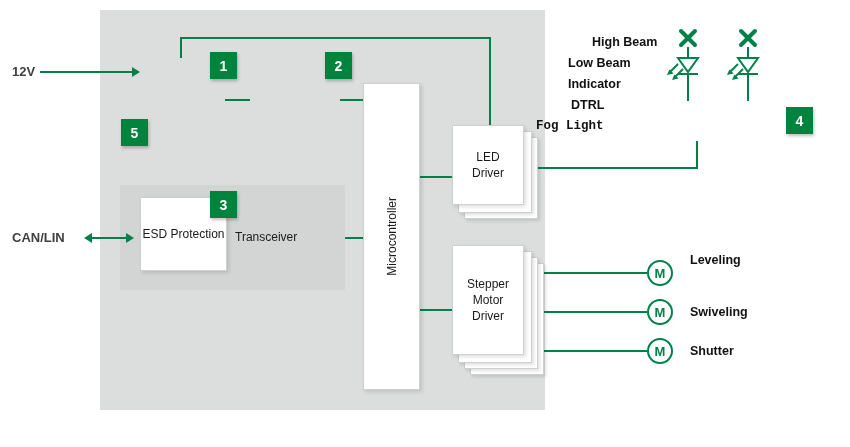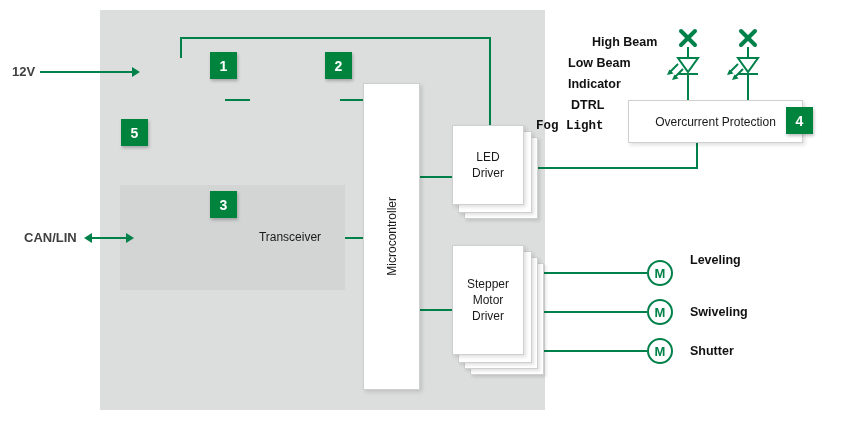--- a/index.html
+++ b/index.html
@@ -82,23 +82,26 @@
 
   <div class="wire h" style="left:92px; top:237px; width:34px;"></div>
   <div class="arrow-left" style="left:84px; top:233px;"></div>
   <div class="arrow-right" style="left:126px; top:233px;"></div>
   <div class="wire h" style="left:345px; top:237px; width:18px;"></div>
 
   <div class="wire v" style="left:687px; top:93px; height:8px;"></div>
   <div class="wire v" style="left:747px; top:93px; height:8px;"></div>
 
   <div class="io-label" style="left:12px; top:64px;">12V</div>
-  <div class="io-label" style="left:24px; top:230px;">CAN/LIN</div>
+  <div class="io-label" style="left:12px; top:230px;">CAN/LIN</div>
 
-  <div style="position:absolute; left:235px; top:230px; width:110px; text-align:center; font-size:12px; color:#1a1a1a;">Transceiver</div>
+  <div class="block" style="left:140px; top:197px; width:85px; height:72px;">
+    <span>ESD Protection</span>
+  </div>
+  <div style="position:absolute; left:235px; top:230px; width:110px; text-align:left; font-size:12px; color:#1a1a1a;">Transceiver</div>
 
   <div class="block" style="left:363px; top:83px; width:55px; height:305px;">
     <span class="vtext">Microcontroller</span>
   </div>
 
   <div>
     <div class="card" style="left:464px; top:137px; width:72px; height:80px;"></div>
     <div class="card" style="left:458px; top:131px; width:72px; height:80px;"></div>
     <div class="block" style="left:452px; top:125px; width:72px; height:80px; padding:0 8px; box-sizing:border-box;">
       <span>LED Driver</span>
@@ -107,23 +110,20 @@
 
   <div>
     <div class="card" style="left:470px; top:263px; width:72px; height:110px;"></div>
     <div class="card" style="left:464px; top:257px; width:72px; height:110px;"></div>
     <div class="card" style="left:458px; top:251px; width:72px; height:110px;"></div>
     <div class="block" style="left:452px; top:245px; width:72px; height:110px; padding:0 8px; box-sizing:border-box;">
       <span>Stepper Motor Driver</span>
     </div>
   </div>
 
-  <div class="block" style="left:628px; top:100px; width:173px; height:41px;">
-    <span>Overcurrent Protection</span>
-  </div>
 
   <div class="badge" style="left:210px; top:52px;">1</div>
   <div class="badge" style="left:325px; top:52px;">2</div>
   <div class="badge" style="left:210px; top:191px;">3</div>
   <div class="badge" style="left:786px; top:107px;">4</div>
   <div class="badge" style="left:121px; top:119px;">5</div>
 
   <div class="out-label" style="left:568px; top:34px;padding-left:24px;">High Beam</div>
   <div class="out-label" style="left:568px; top:55px;">Low Beam</div>
   <div class="out-label" style="left:568px; top:76px;text-align:center;">Indicator</div>

